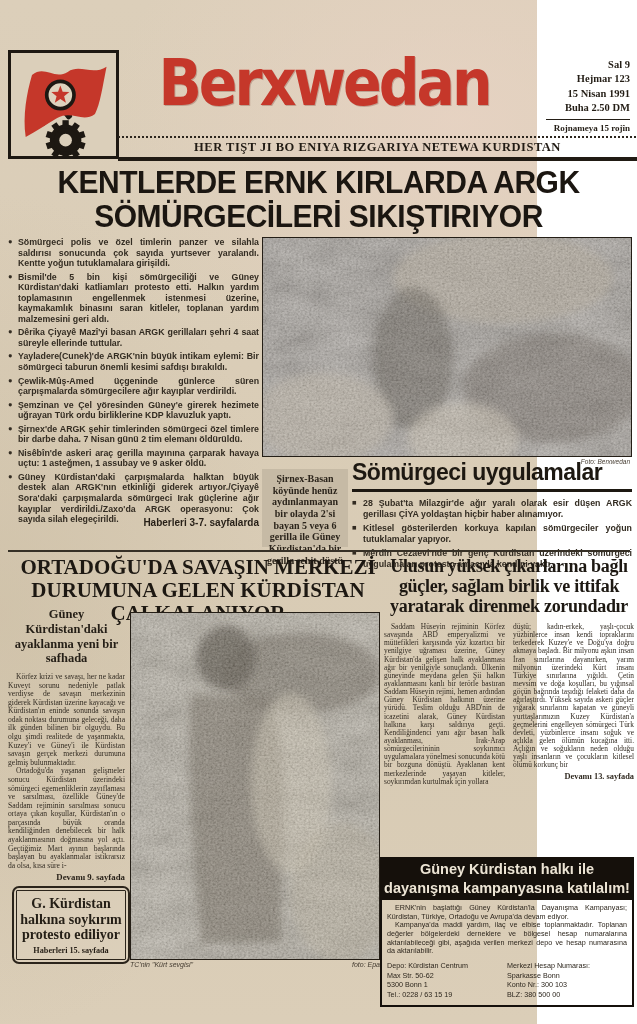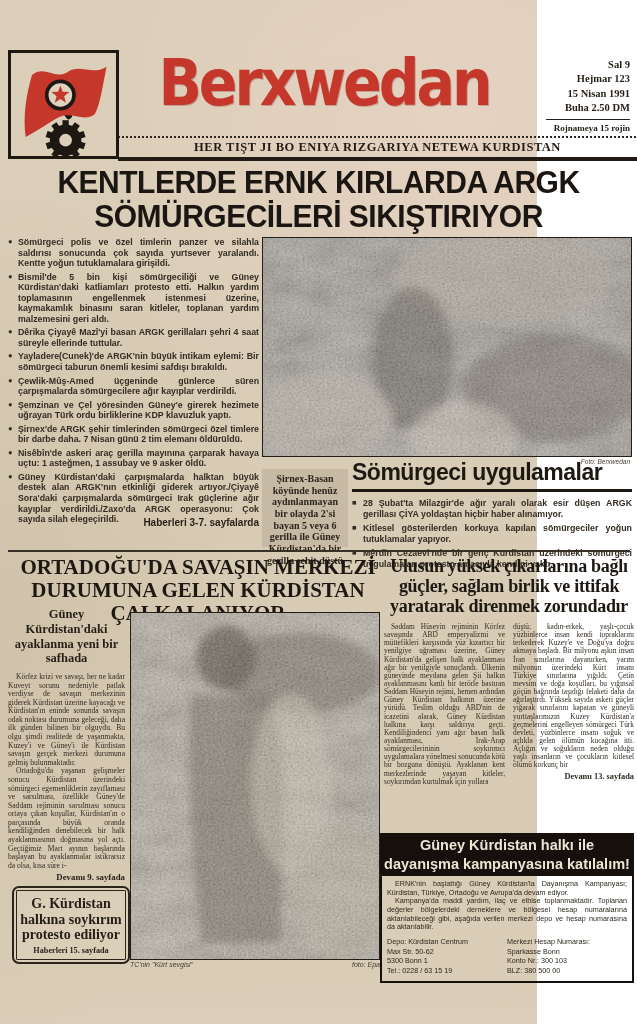--- a/index.html
+++ b/index.html
@@ -77,21 +77,21 @@
 
   
   .right-headline{left:384px;top:556px;width:250px;text-align:center;font-family:"Liberation Serif",serif;
     font-weight:bold;font-size:18px;line-height:1.12;letter-spacing:-.3px;color:#1d1812;}
   .right-cols{left:384px;top:623px;width:250px;display:flex;gap:8px;justify-content:flex-end;}
   .right-cols .col{width:121px;font-family:"Liberation Serif",serif;font-size:7.4px;line-height:1.1;text-align:justify;color:#322b22;}
   .right-cols .col p{margin:0;text-indent:7px;}
   .right-cont{text-align:right;font-weight:bold;font-size:8.4px;margin-top:2px;}
 
   
-  .campaign-box{left:380px;top:833px;width:254px;}
+  .campaign-box{left:380px;top:857px;width:254px;}
   .campaign-header{background:#15100b;color:#ece4d4;text-align:center;font-weight:bold;font-size:14.5px;
     line-height:1.28;padding:3px 4px;}
   .campaign-body{border:2px solid #15100b;border-top:0;padding:4px 5px 5px;font-size:7.2px;line-height:1.2;color:#2d261d;}
   .campaign-body p{margin:0;text-align:justify;text-indent:8px;}
   .campaign-contacts{display:flex;margin-top:5px;}
   .campaign-contacts .c-col{width:50%;line-height:1.35;}
 </style>
 </head>
 <body>
 

